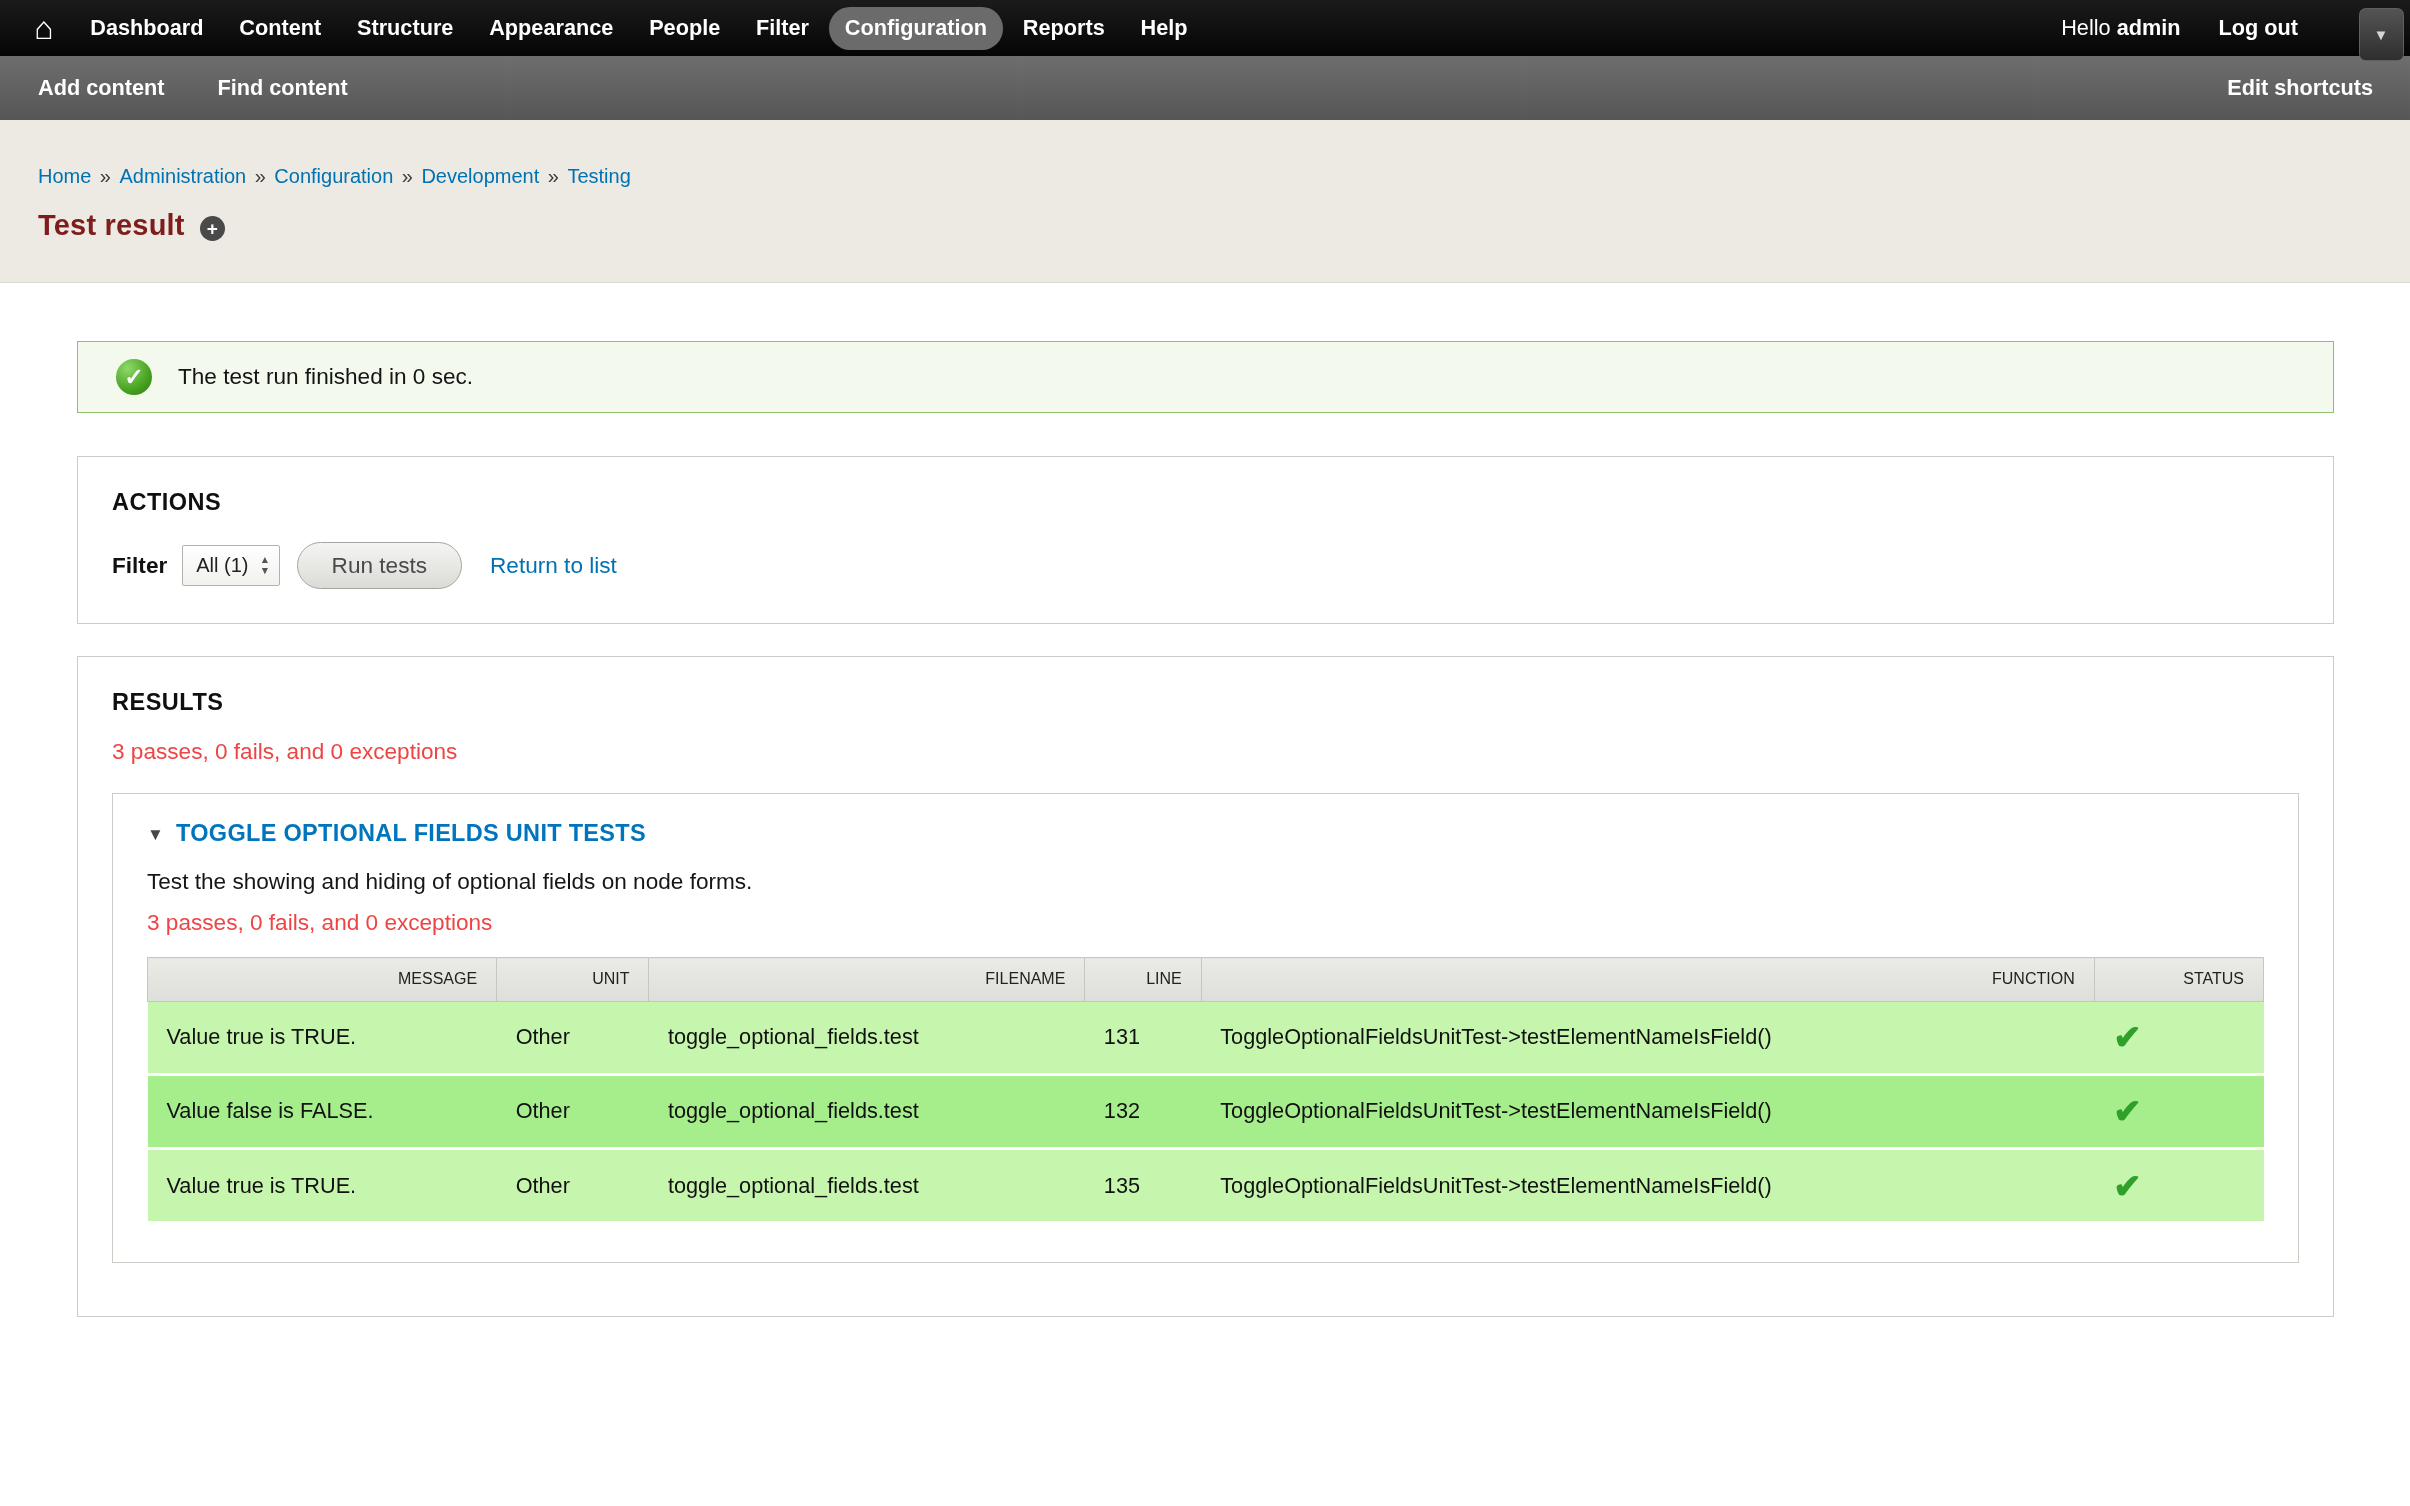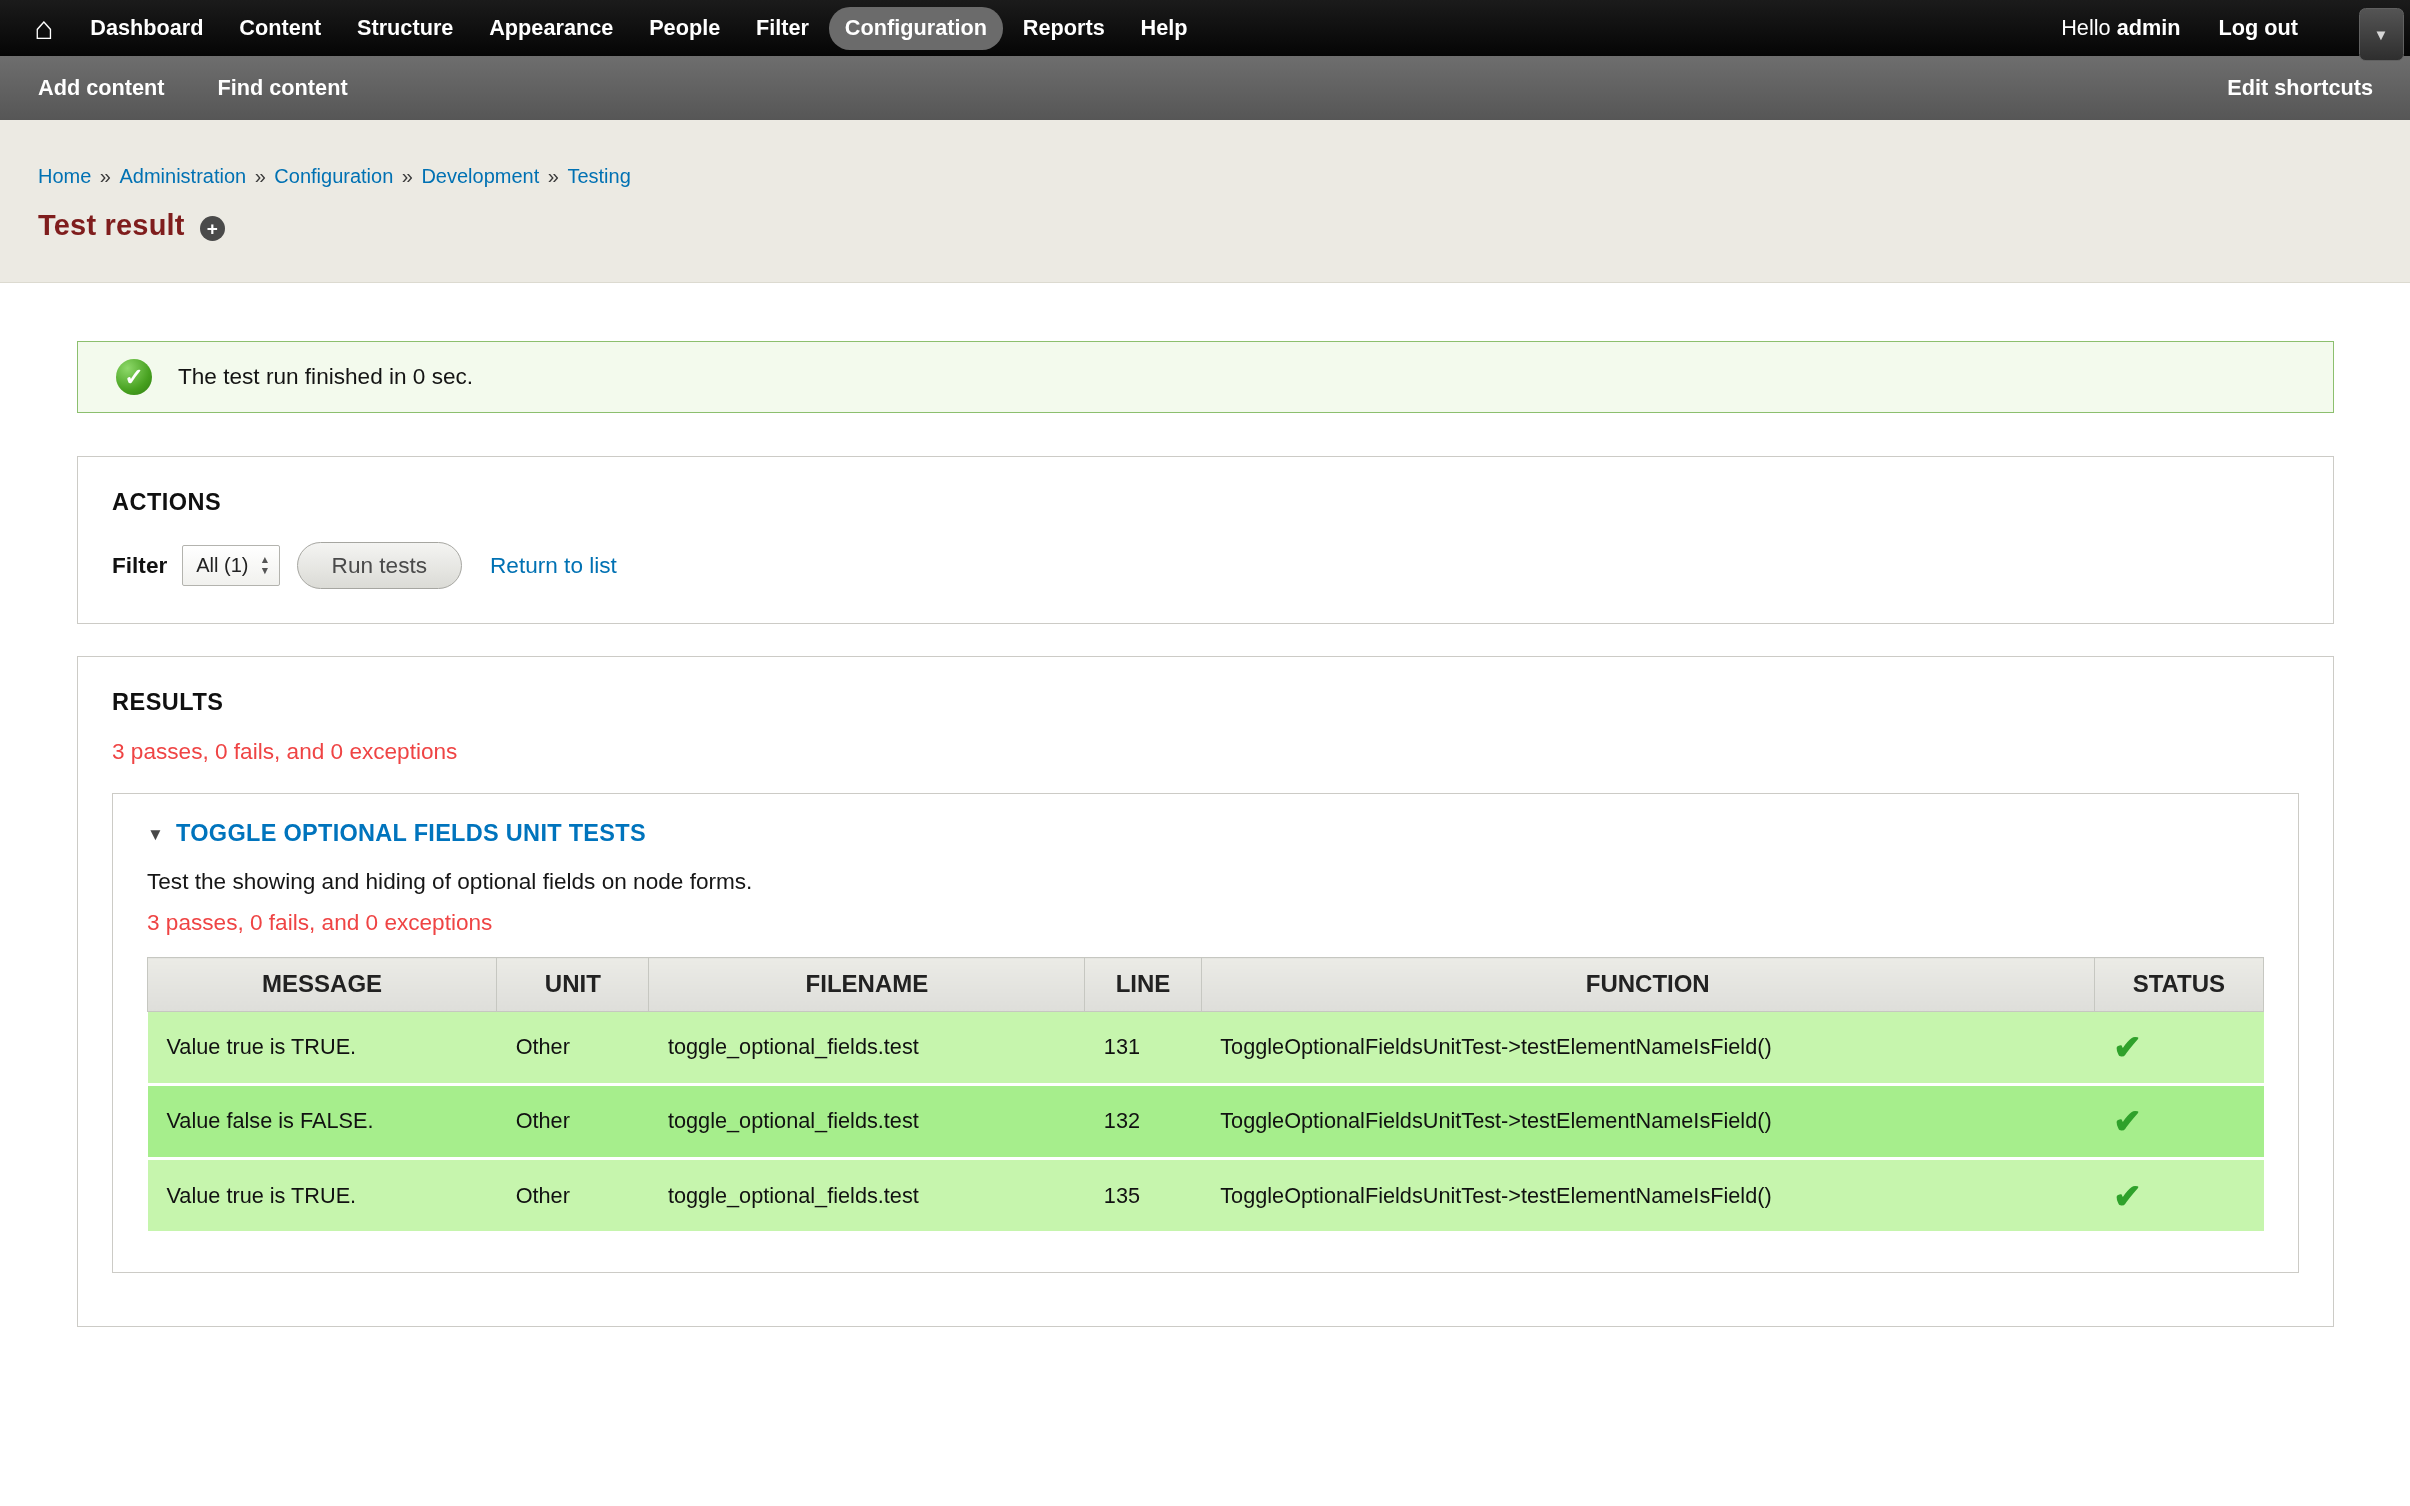--- a/index.html
+++ b/index.html
@@ -116,21 +116,21 @@
   .group-title { color:#0074bd; font-weight:bold; font-size:23.5px; letter-spacing:0.3px; }
   .group-desc { font-size:22.6px; color:#161616; margin-top:22.6px; }
   .group-summary { margin-top:15px; }
 
   table.results-table {
     width:100%; border-collapse:collapse; margin-top:21px; table-layout:fixed;
   }
   .results-table th {
     background:linear-gradient(#ebebe6,#dededa);
     border:1.9px solid #c6c7c1;
-    text-align:center; font-size:24px; font-weight:bold; color:#222;
+    text-align:right; font-size:16px; font-weight:normal; color:#222;
     padding:12.2px 19px; white-space:nowrap;
   }
   .results-table td {
     padding:22.6px 19px; font-size:21.7px; color:#111;
     border-bottom:3.8px solid #fff; vertical-align:middle;
     overflow:hidden; white-space:nowrap;
   }
   tr.row-odd td  { background:#c6f5ad; }
   tr.row-even td { background:#a6ee8c; }
   td.status-cell { font-size:34px; font-weight:bold; color:#2fa12b; padding-top:11.3px; padding-bottom:11.3px; line-height:1; }

